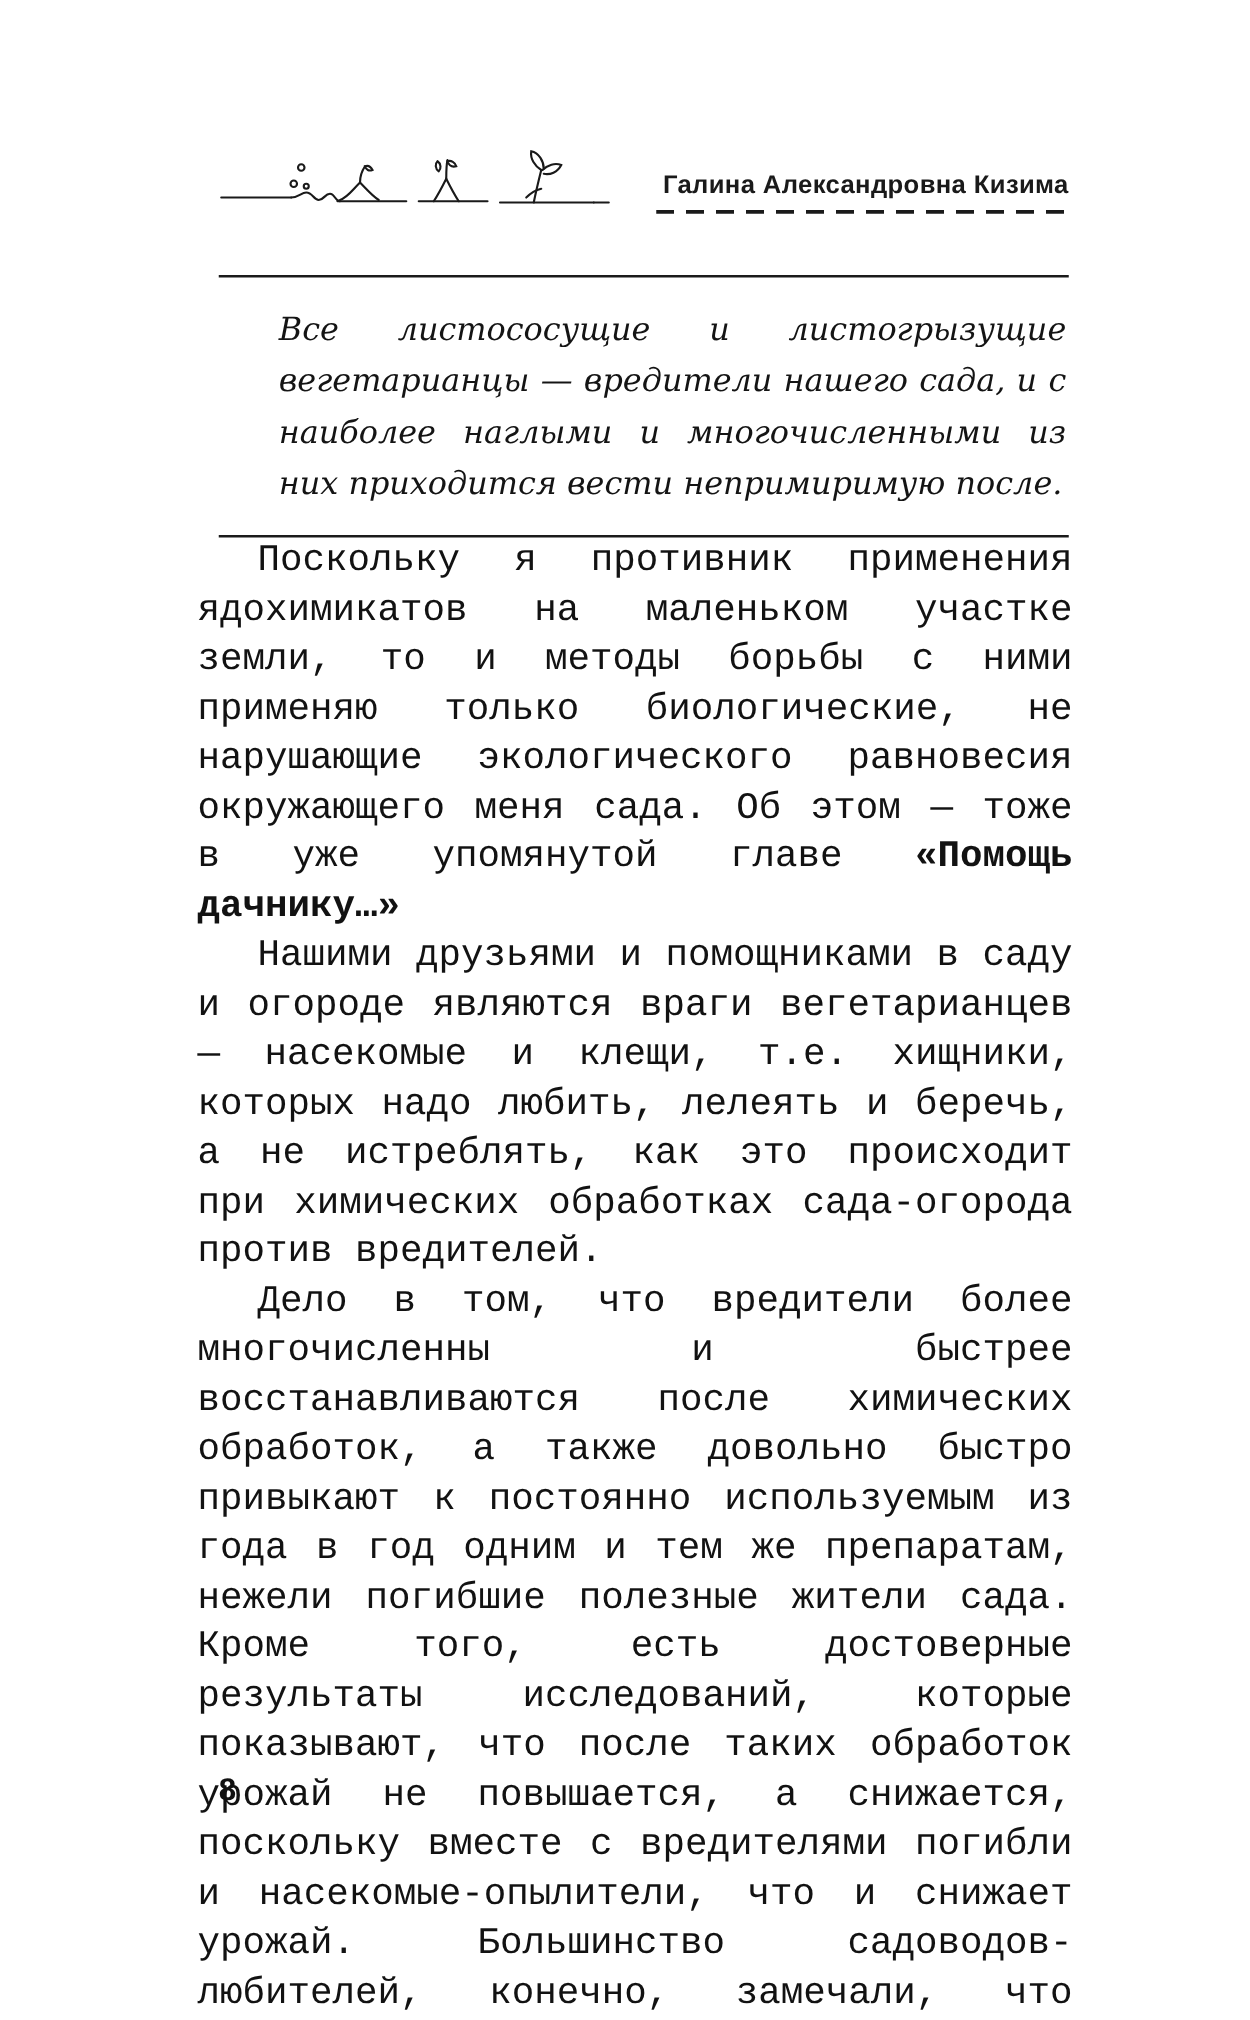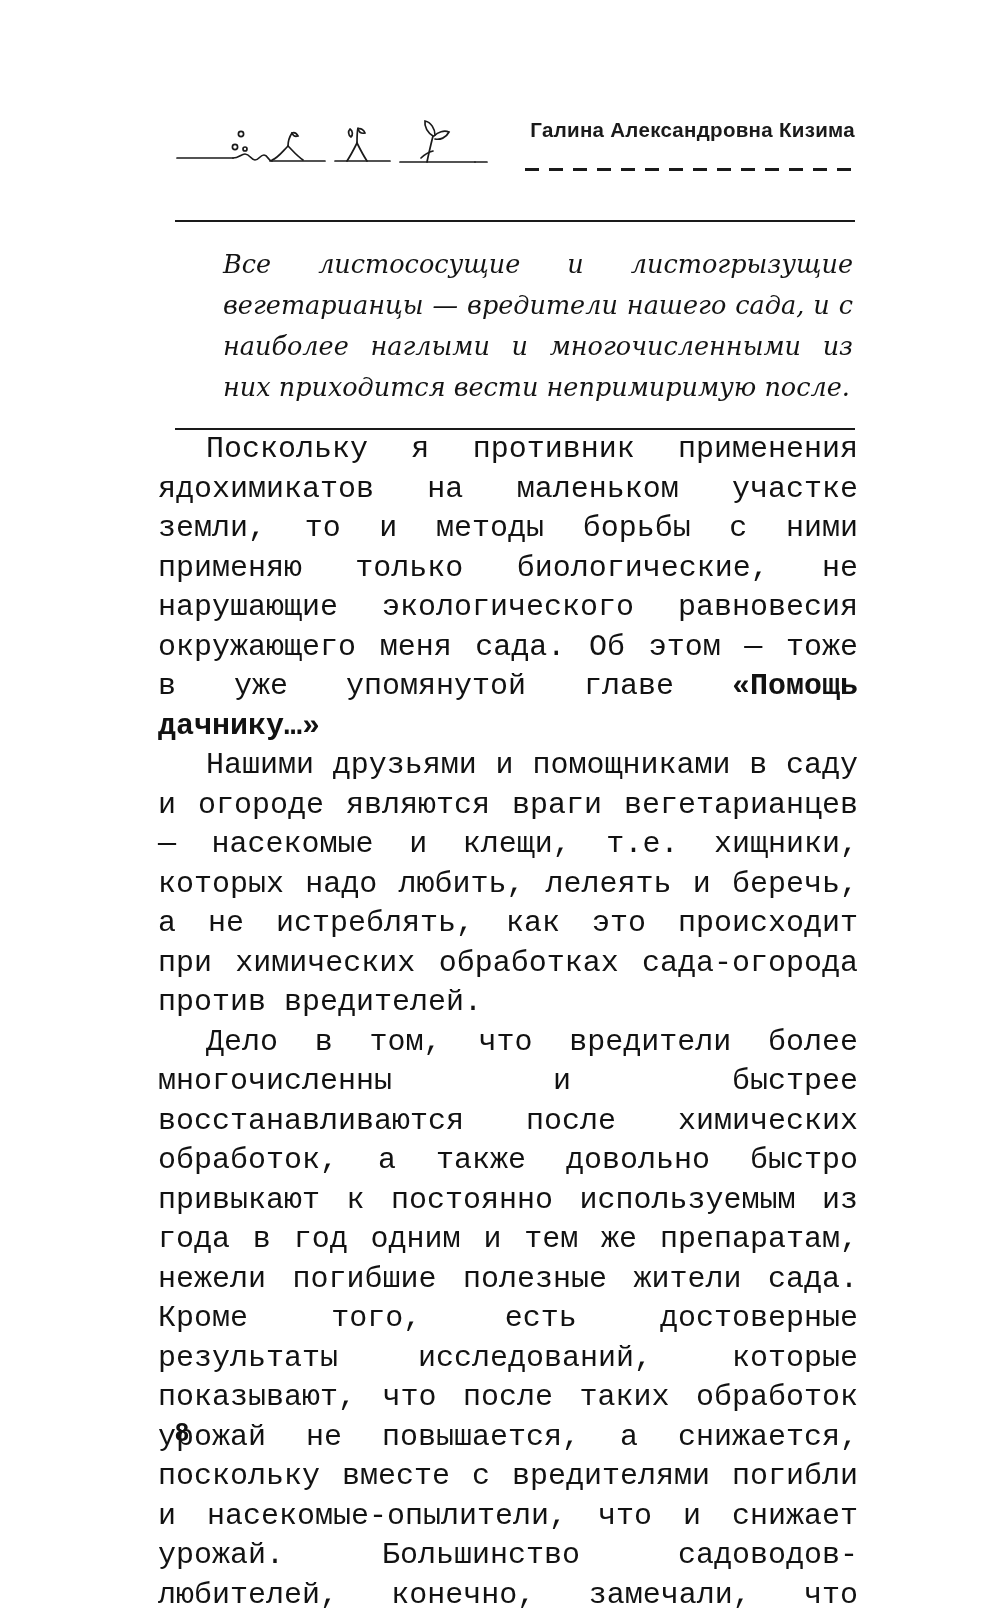--- a/index.html
+++ b/index.html
@@ -34,21 +34,21 @@
   .runhead-ornament {
     position: absolute;
     left: 0;
     top: 0;
     width: 330px;
     height: 60px;
   }
   .runhead-author {
     position: absolute;
     right: 0;
-    top: 0;
+    top: 18px;
     font-family: "Liberation Sans", sans-serif;
     font-weight: bold;
     font-size: 20.5px;
     letter-spacing: 0.3px;
     color: #1a1a1a;
     white-space: nowrap;
   }
   .runhead-dashes {
     position: absolute;
     right: 0;

